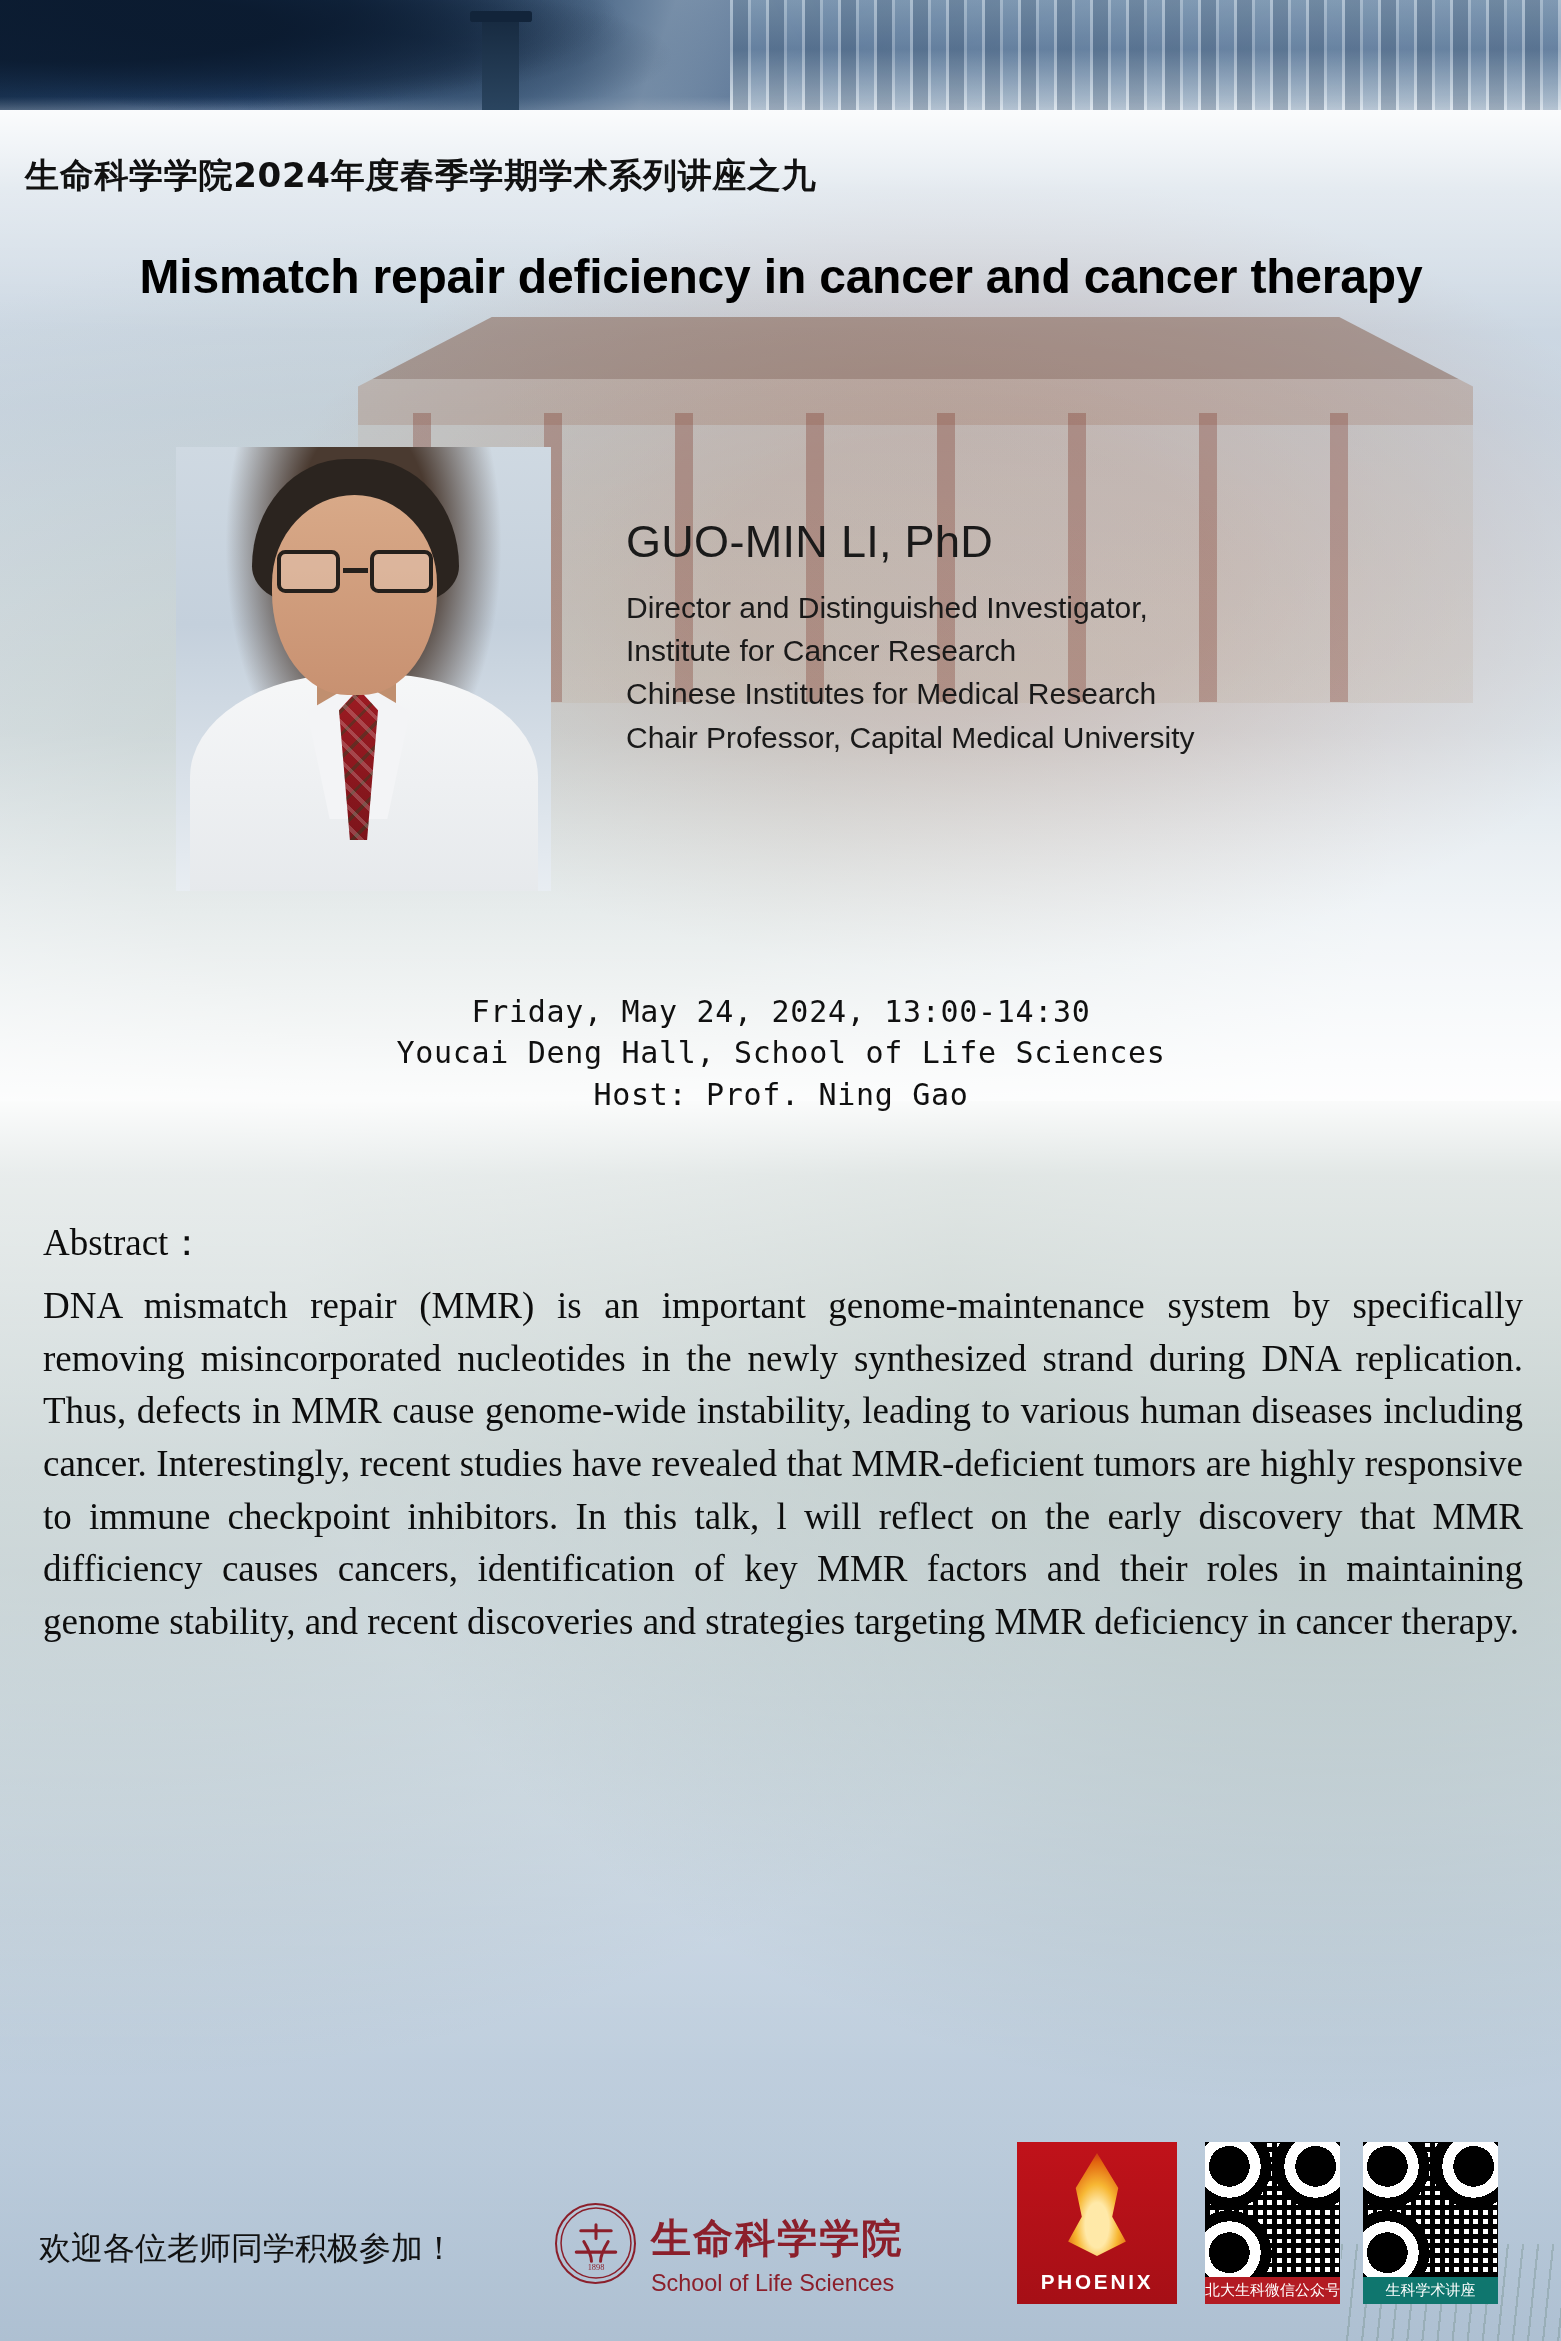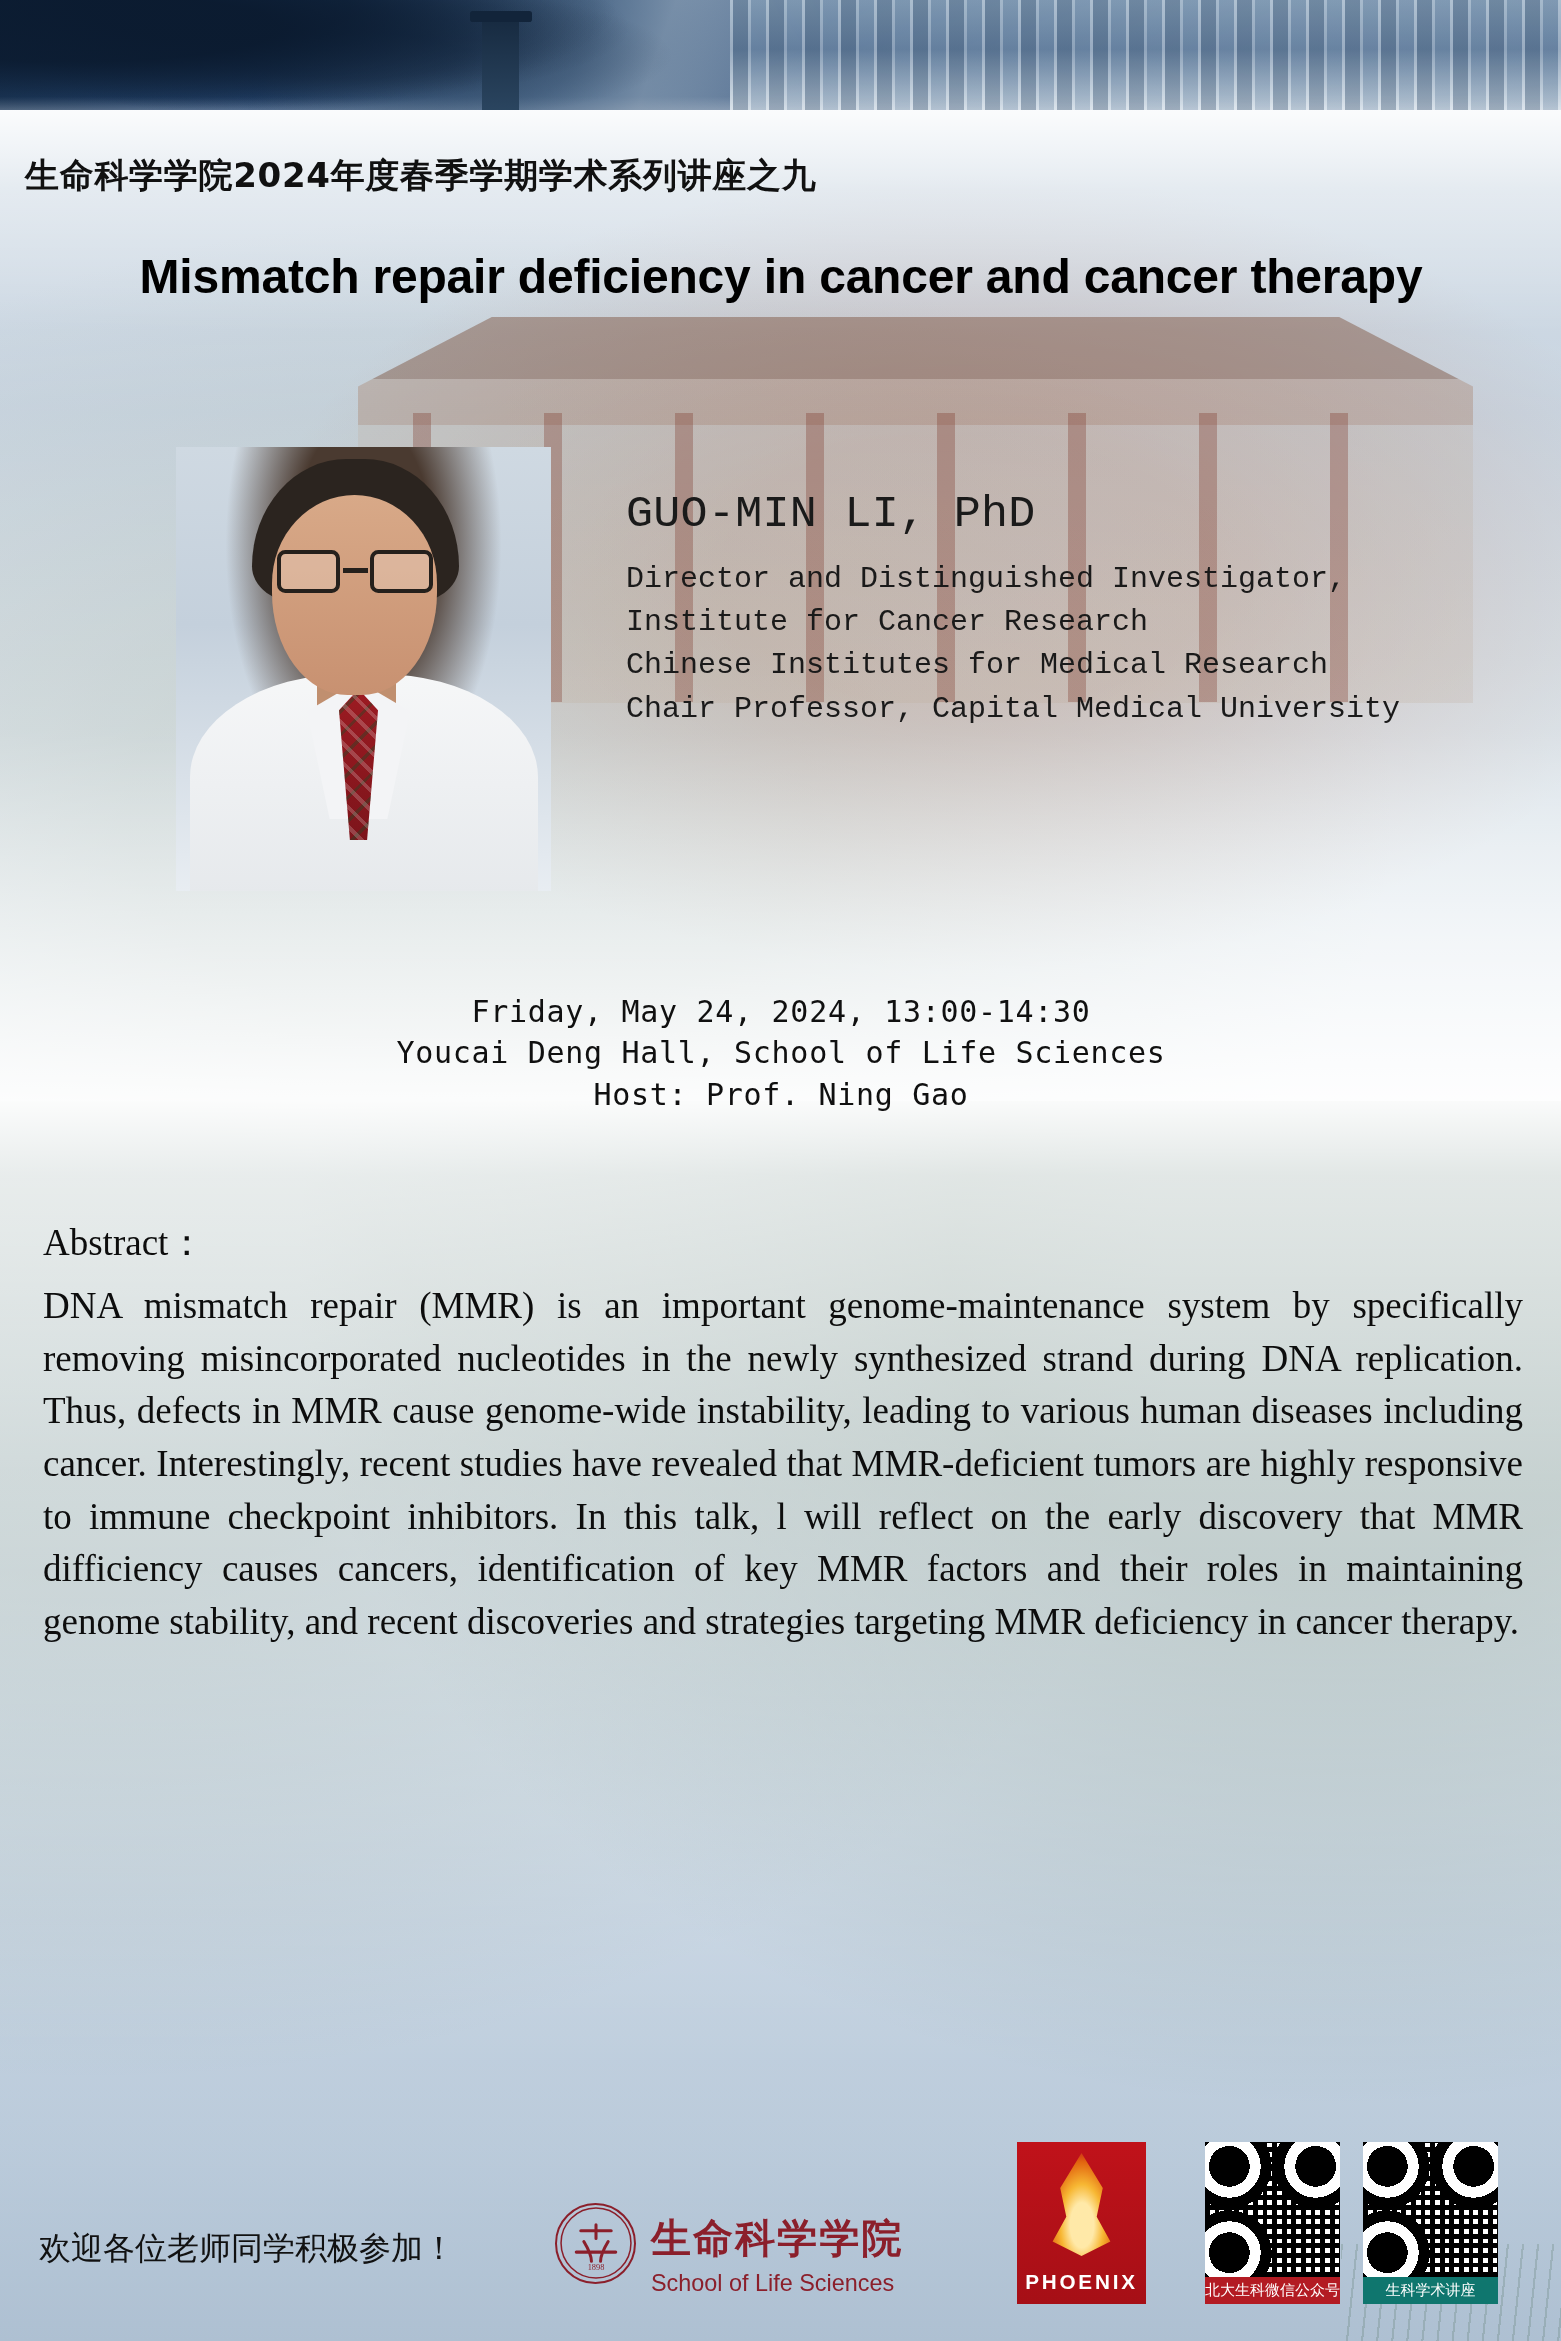--- a/index.html
+++ b/index.html
@@ -197,23 +197,22 @@
       repeating-linear-gradient(45deg, rgba(255,255,255,0.20) 0 4.1px, rgba(255,255,255,0) 4.1px 13.8px),
       repeating-linear-gradient(-45deg, rgba(20,80,40,0.35) 0 3.4px, rgba(20,80,40,0) 3.4px 16.5px);
   }
   .ph-neck {
     position: absolute; left: 141px; top: 219px; width: 79px; height: 48px;
     background: #c08f6f;
   }
 
   .speaker {
     position: absolute;
-    left: 626px; top: 489px;
+    left: 626px; top: 516px;
     width: 867px;
-    font-family: Liberation Mono, monospace;
   }
   .speaker .name {
     font-size: 45px;
     color: #1a1a1a;
     letter-spacing: 0.3px;
     margin-bottom: 18px;
   }
   .speaker .aff {
     font-size: 30px;
     color: #1a1a1a;
@@ -273,21 +272,21 @@
   }
   .sls-logo .cn {
     font-size: 40px; font-weight: bold; color: #8b1f2b; letter-spacing: 2.1px;
     font-family: "DejaVu Sans", "Liberation Sans", sans-serif;
   }
   .sls-logo .en {
     font-size: 23.4px; color: #8b1f2b; margin-top: 4.1px;
   }
 
   .phoenix {
-    position: absolute; left: 1017px; top: 2142px; width: 129px; height: 162px;
+    position: absolute; left: 1017px; top: 2142px; width: 160px; height: 162px;
     background: linear-gradient(to bottom, #c0121a, #a60f16);
     display: flex; align-items: flex-end; justify-content: center;
     overflow: hidden;
   }
   .phoenix .flame {
     position: absolute; left: 50%; top: 11px; transform: translateX(-50%);
     width: 76px; height: 103px;
     background: radial-gradient(ellipse at 50% 70%, #ffe9a8 0 22%, #f7b733 40%, #e2650f 62%, rgba(226,101,15,0) 78%);
     clip-path: polygon(50% 0%, 78% 34%, 70% 62%, 88% 86%, 50% 100%, 12% 86%, 30% 62%, 22% 34%);
   }

